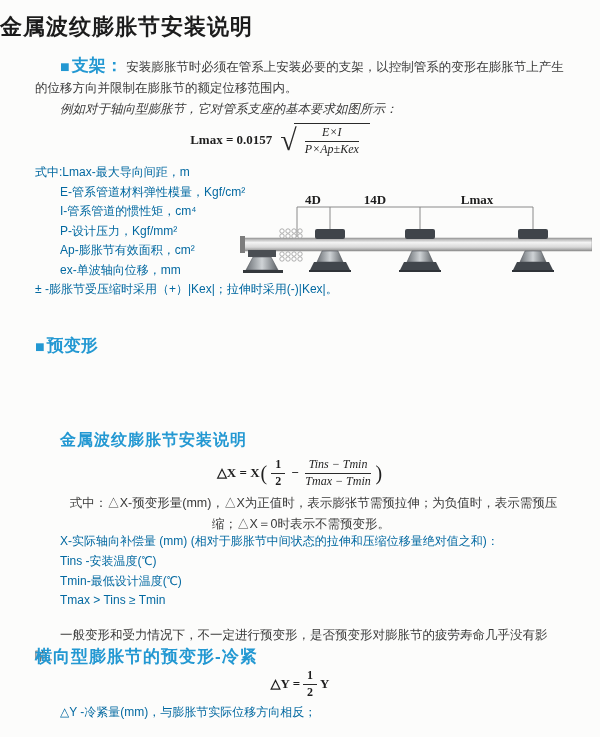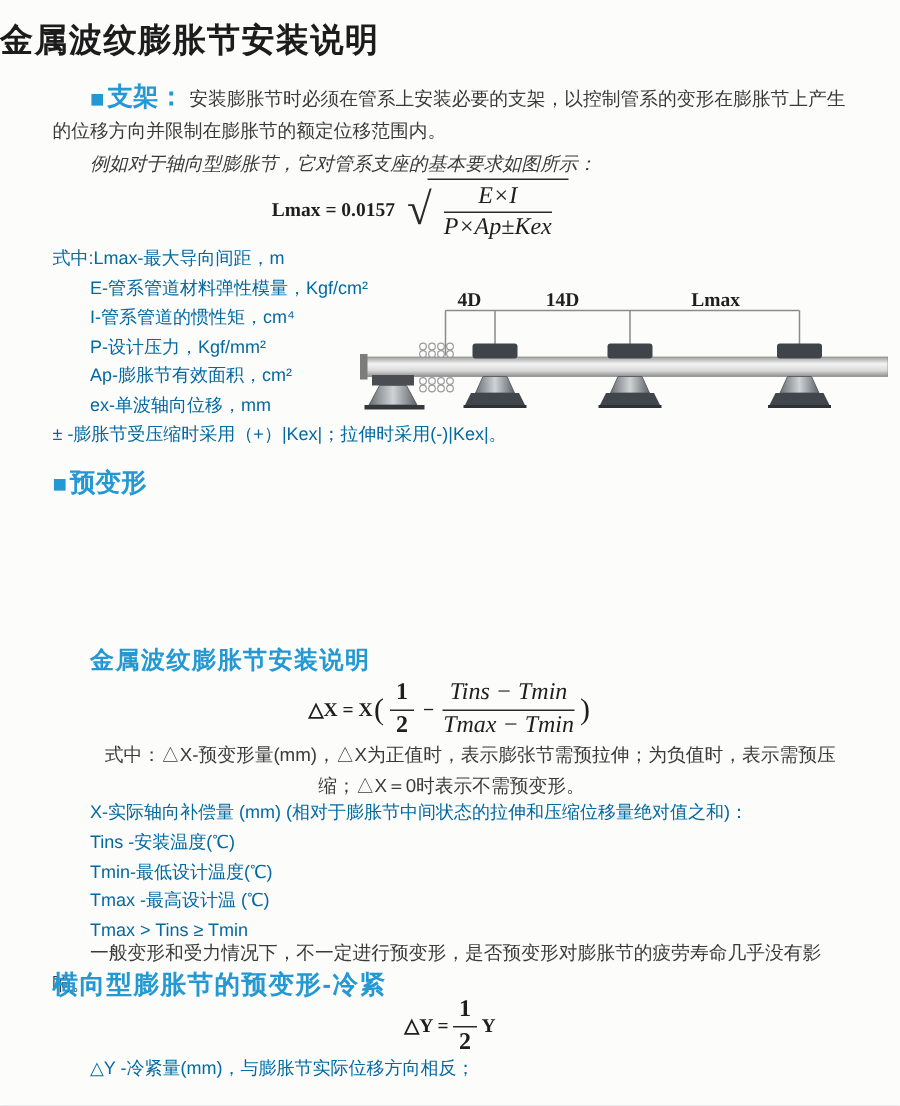--- a/index.html
+++ b/index.html
@@ -19,21 +19,21 @@
   .bullet{font-size:16px;position:relative;top:1px;margin-right:2px;}
   .sec-head{font-size:17px;font-weight:700;line-height:1;}
   .blue{color:#2398d2;}
   .subhead{font-size:16px;font-weight:700;color:#2398d2;letter-spacing:1px;}
   
   .formula{font-family:"Liberation Serif",serif;color:#1e1e1e;
     display:flex;justify-content:center;align-items:center;font-size:13px;}
   .f-bold{font-weight:700;}
   .f-it{font-style:italic;}
   .frac{display:inline-flex;flex-direction:column;text-align:center;
-    line-height:1.15;font-size:16px;margin:0 3px;vertical-align:middle;}
+    line-height:1.15;font-size:12px;margin:0 3px;vertical-align:middle;}
   .frac .num{border-bottom:1px solid #2a2a2a;padding:0 4px 1px;}
   .frac .den{padding-top:1px;}
   .sqrt{display:inline-flex;align-items:center;margin-left:8px;}
   .sqrt-sym{font-size:30px;font-weight:400;line-height:.85;margin-right:-3px;color:#2a2a2a;}
   .sqrt-body{border-top:1.4px solid #2a2a2a;padding:2px 8px 0;}
   .paren{font-size:20px;font-weight:400;margin:0 1px;line-height:1;}
   .minus{margin:0 3px;font-weight:700;}
   svg text{font-family:"Liberation Serif",serif;font-weight:700;fill:#1f1f1f;}
 </style>
 </head>
@@ -139,21 +139,21 @@
       <rect x="159" y="77" width="42" height="2" fill="#2e3237"></rect>
     </g>
     <g>
       <rect x="278" y="36" width="30" height="10" rx="2" fill="#3f444a"></rect>
       <polygon points="285,58 301,58 306,69 280,69" fill="url(#pedGrad)" stroke="#55595e" stroke-width="0.6"></polygon>
       <polygon points="277,69 309,69 313,77 273,77" fill="#41464c"></polygon>
       <rect x="272" y="77" width="42" height="2" fill="#2e3237"></rect>
     </g>
   </svg>
 
-  <div class="abs" style="top:313px;left:35px;">
+  <div class="abs" style="top:337px;left:35px;">
     <span class="bullet blue">■</span><span class="sec-head blue">预变形</span>
   </div>
 
   <div class="abs subhead" style="top:430px;left:60px;">金属波纹膨胀节安装说明</div>
 
   <div class="abs formula" style="top:453px;left:0;width:600px;height:40px;">
     <span class="f-bold">△X = X</span>
     <span class="paren">(</span>
     <span class="frac">
       <span class="num f-bold">1</span>
@@ -166,21 +166,20 @@
     </span>
     <span class="paren">)</span>
   </div>
 
   <div class="abs txt indent" style="top:493px;left:35px;width:532px;text-align:center;">式中：△X-预变形量(mm)，△X为正值时，表示膨张节需预拉伸；为负值时，表示需预压缩；△X＝0时表示不需预变形。</div>
   <div class="abs defline" style="top:532px;left:60px;">X-实际轴向补偿量 (mm) (相对于膨胀节中间状态的拉伸和压缩位移量绝对值之和)：</div>
 
   <div class="abs" style="top:552px;left:60px;">
     <div class="defline" style="line-height:19.5px;">Tins -安装温度(℃)</div>
     <div class="defline" style="line-height:19.5px;">Tmin-最低设计温度(℃)</div>
-    <div class="defline" style="line-height:19.5px;">Tmax -最高设计温 (℃)</div>
     <div class="defline" style="line-height:19.5px;">Tmax &gt; Tins ≥ Tmin</div>
   </div>
 
   <div class="abs txt indent" style="top:625px;left:35px;width:532px;">一般变形和受力情况下，不一定进行预变形，是否预变形对膨胀节的疲劳寿命几乎没有影响。</div>
 
   <div class="abs subhead" style="top:645px;left:35px;font-size:17px;">横向型膨胀节的预变形-冷紧</div>
 
   <div class="abs formula" style="top:667px;left:0;width:600px;height:34px;">
     <span class="f-bold">△Y =</span>
     <span class="frac">

